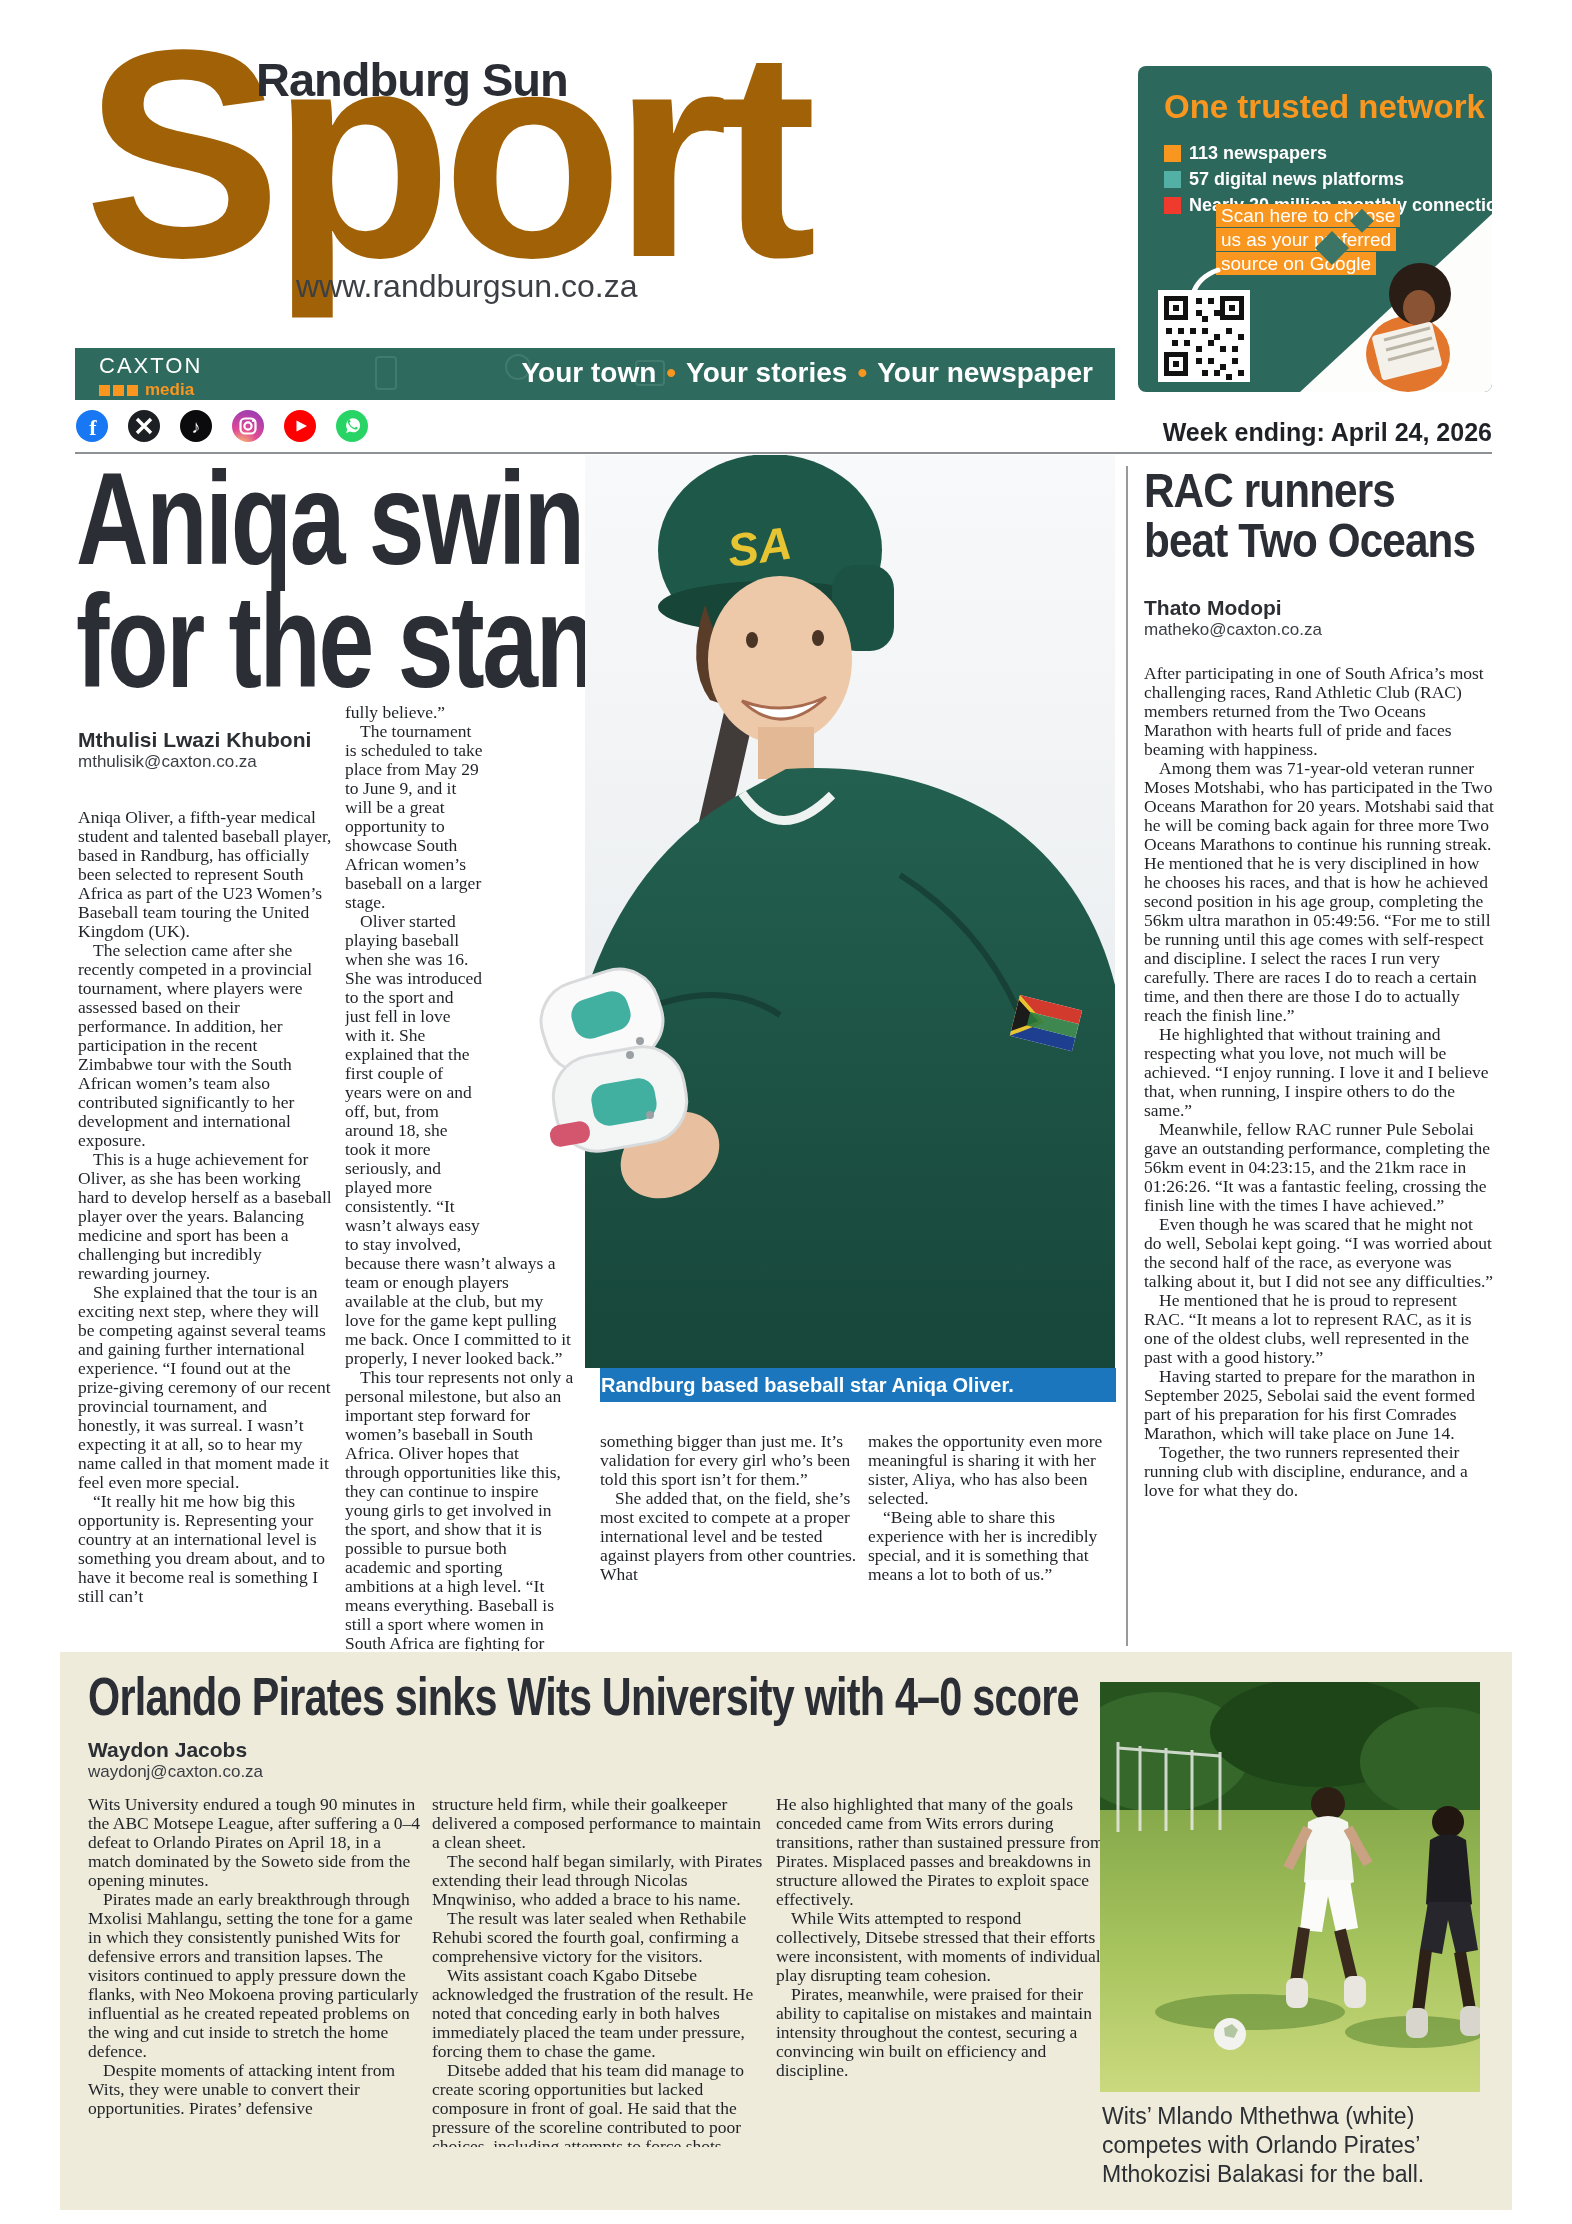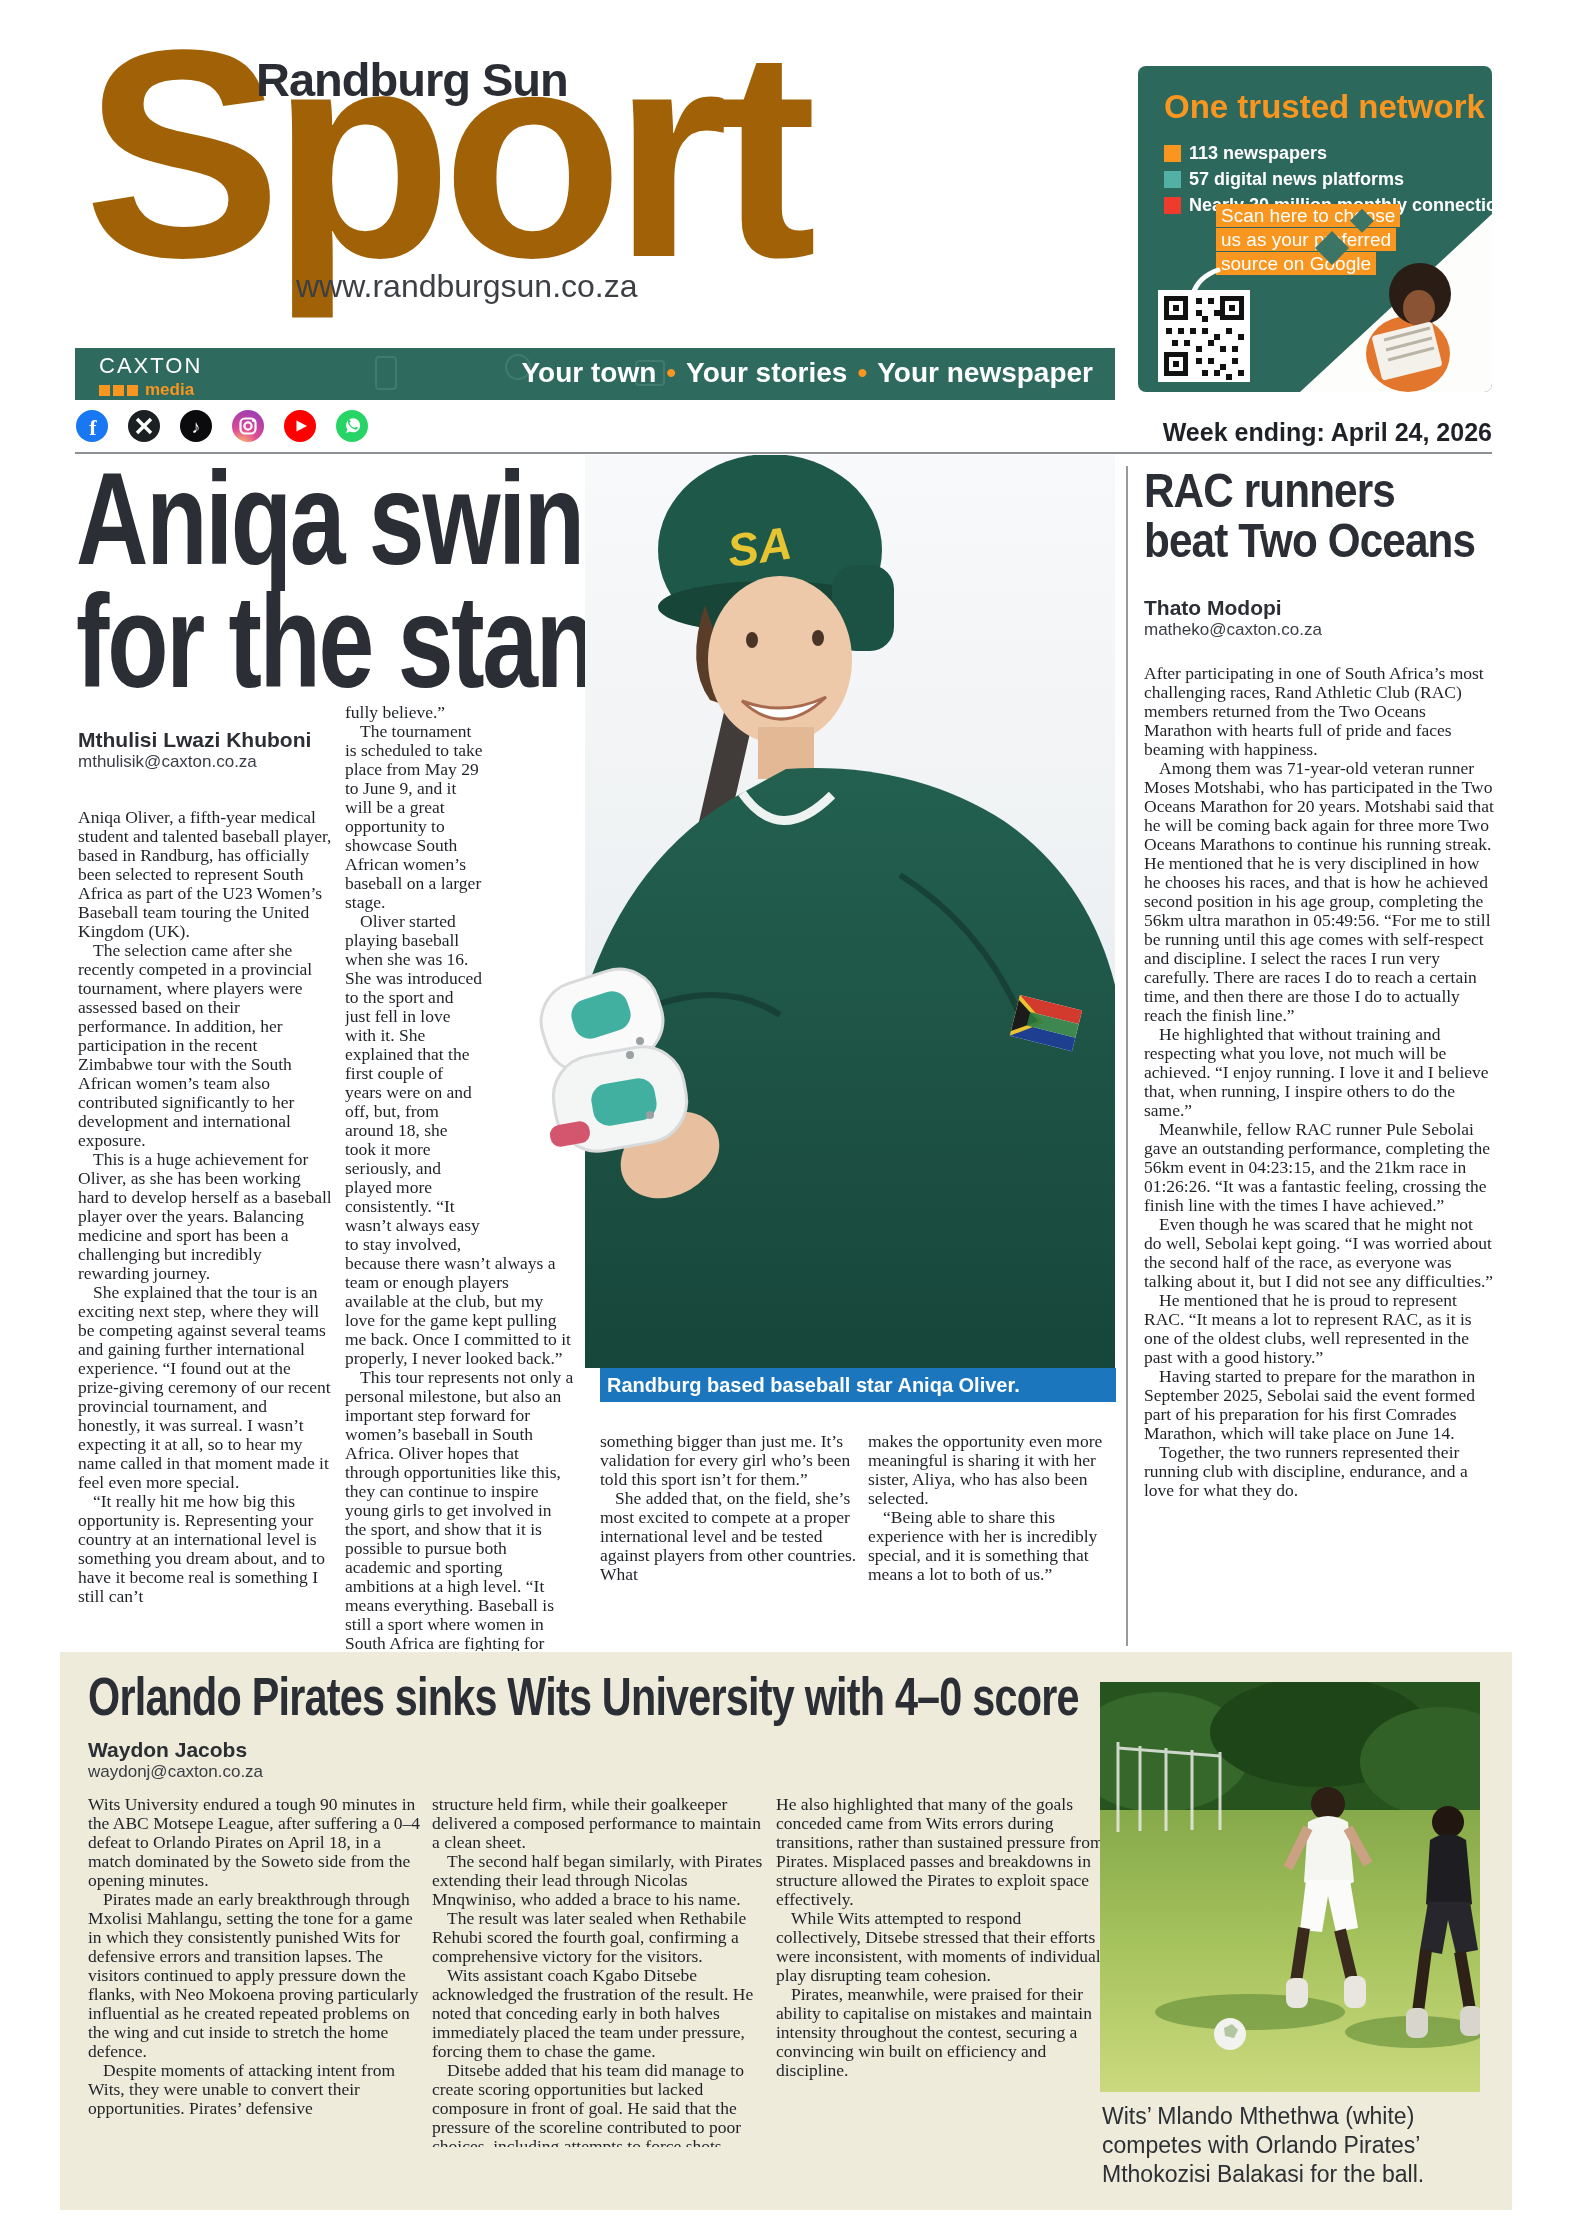--- a/index.html
+++ b/index.html
@@ -62,21 +62,21 @@
   .lead-byline { position:absolute; left:78px; top:728px; }
   .lead-col1 { position:absolute; left:78px;  top:808px; width:254px; height:842px; }
   .lead-col2 { position:absolute; left:345px; top:703px; width:230px; height:948px; }
   .intrude { float:right; width:92px; height:300px; margin-top:238px; }
   .lead-col3 { position:absolute; left:600px; top:1432px; width:258px; height:218px; }
   .lead-col4 { position:absolute; left:868px; top:1432px; width:248px; height:218px; }
 
   .lead-photo { position:absolute; left:480px; top:455px; width:635px; height:913px; }
   .lead-caption { position:absolute; left:600px; top:1368px; width:516px; height:34px;
                   background:#1b76bd; color:#fff; font-size:20px; font-weight:700;
-                  line-height:34px; padding-left:7px; }
+                  line-height:34px; padding-left:1px; }
 
   
   .vrule { position:absolute; left:1126px; top:466px; width:2px; height:1180px; background:#97999c; }
   .rac-headline { position:absolute; left:1144px; top:466px; font-size:48px; line-height:1.05;
                   font-weight:700; letter-spacing:-1px; color:#2b2e35; }
   .rac-byline { position:absolute; left:1144px; top:596px; }
   .rac-body { position:absolute; left:1144px; top:664px; width:350px; height:982px; }
 
   
   .beige { position:absolute; left:60px; top:1652px; width:1452px; height:558px; background:#eeebdb; }

